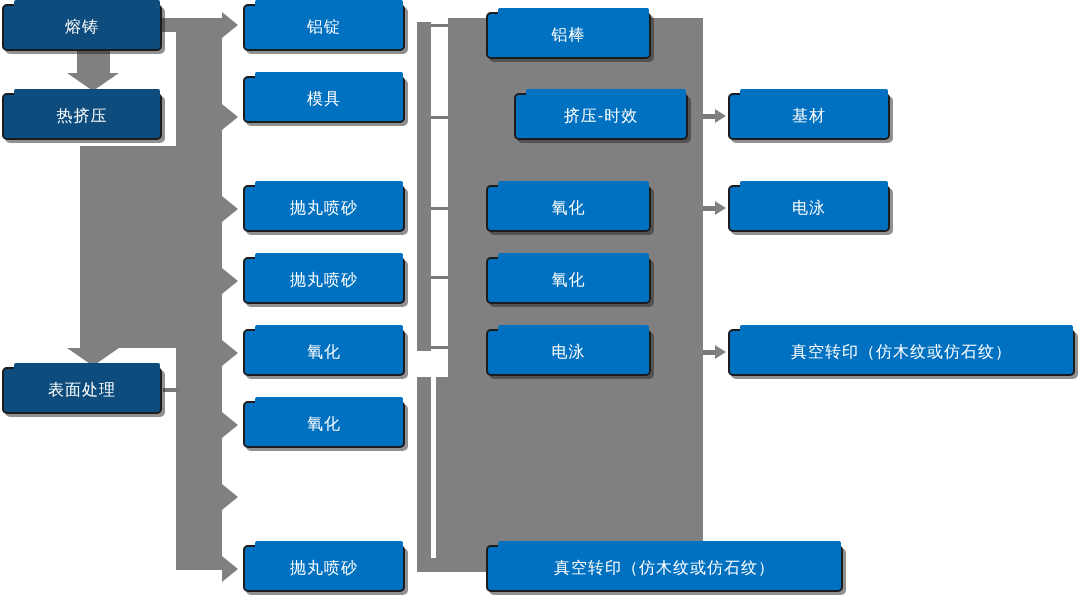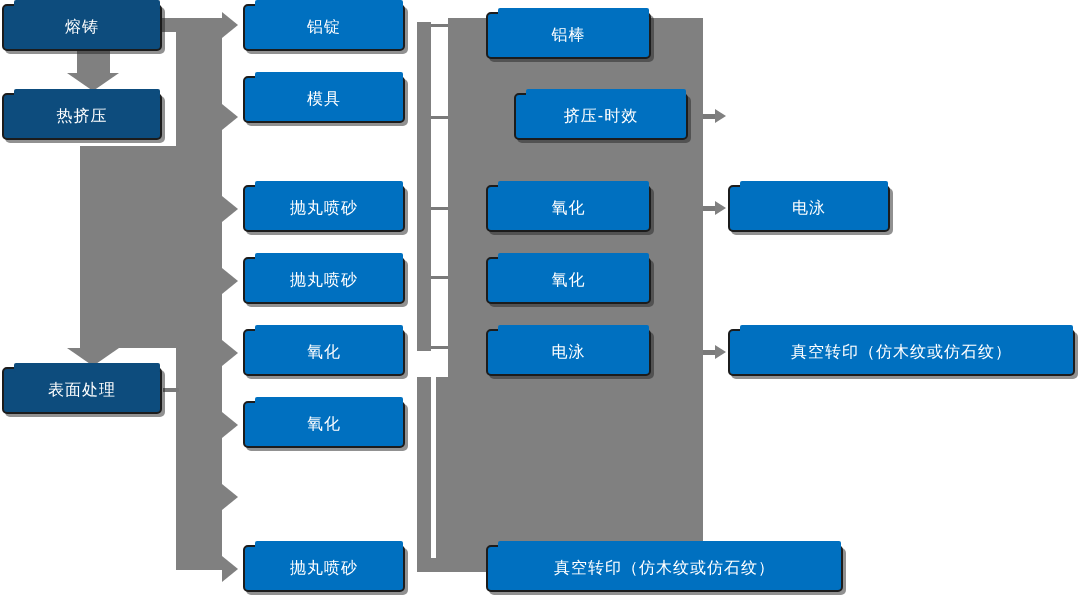--- a/index.html
+++ b/index.html
@@ -90,16 +90,17 @@
   <div class="node blue" style="left:243px;top:401px;width:162px;">氧化</div>
   <div class="node blue" style="left:243px;top:545px;width:162px;">抛丸喷砂</div>
 
   <div class="node blue" style="left:486px;top:12px;width:165px;">铝棒</div>
   <div class="node blue" style="left:486px;top:93px;width:174px;margin-left:28px;">挤压-时效</div>
   <div class="node blue" style="left:486px;top:185px;width:165px;">氧化</div>
   <div class="node blue" style="left:486px;top:257px;width:165px;">氧化</div>
   <div class="node blue" style="left:486px;top:329px;width:165px;">电泳</div>
   <div class="node blue" style="left:486px;top:545px;width:357px;">真空转印（仿木纹或仿石纹）</div>
 
+  <div class="node blue" style="left:728px;top:93px;width:162px;">基材</div>
   <div class="node blue" style="left:728px;top:185px;width:162px;">电泳</div>
   <div class="node blue" style="left:728px;top:329px;width:347px;">真空转印（仿木纹或仿石纹）</div>
 
 </div>
 
 </body></html>

